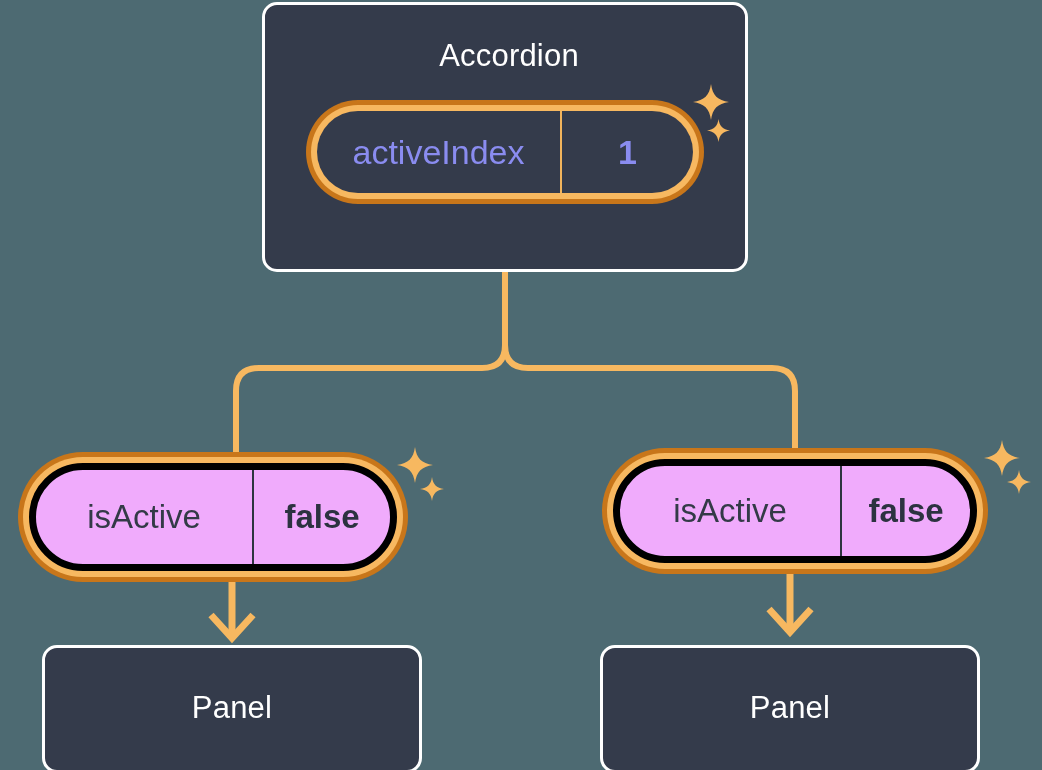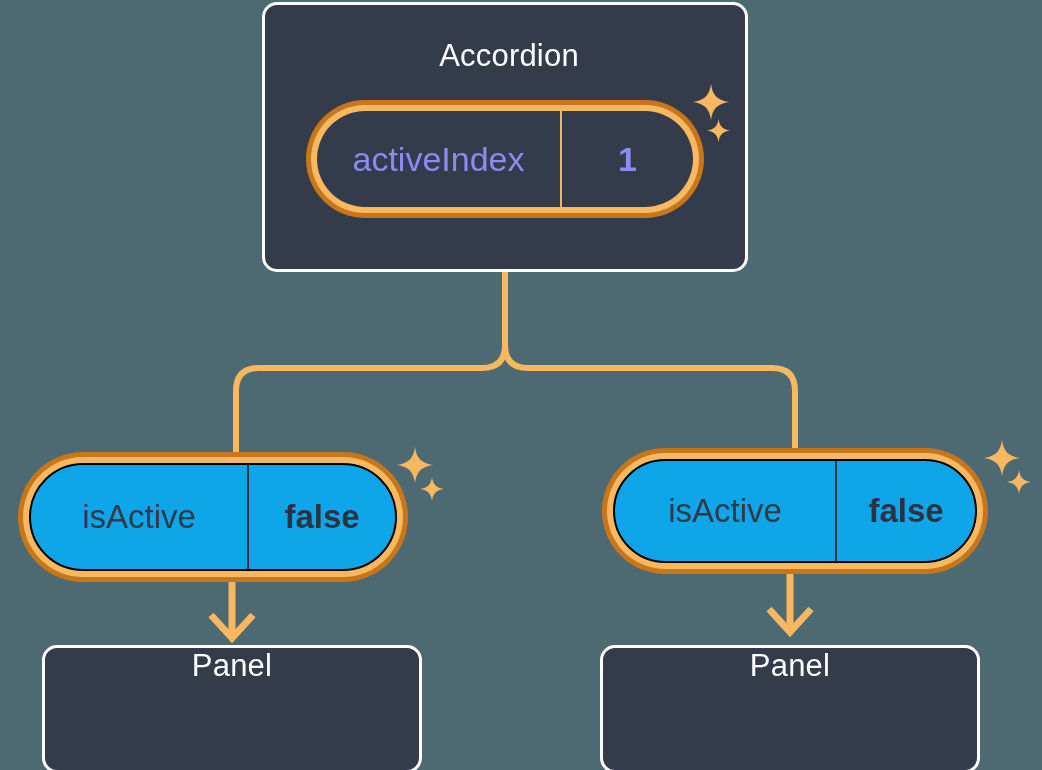--- a/index.html
+++ b/index.html
@@ -61,21 +61,21 @@
     width: 380px;
     height: 128px;
     background: #343b4b;
     border: 3px solid #ffffff;
     border-radius: 15px;
     box-sizing: border-box;
     display: flex;
     align-items: flex-start;
     justify-content: center;
   }
-  .panel-box .comp-title { }
+  .panel-box .comp-title { margin-top: 42px; }
   #panel-left  { left: 42px; }
   #panel-right { left: 600px; }
 
   
   .pill-outer {
     position: absolute;
     background: #c8761a;
     border-radius: 999px;
     padding: 5px;
     box-sizing: border-box;
@@ -101,42 +101,42 @@
     justify-content: center;
     box-sizing: border-box;
     white-space: nowrap;
   }
 
   
   #pill-activeindex {
     left: 306px;
     top: 100px;
     width: 398px;
-    height: 118px;
+    height: 104px;
   }
   #pill-activeindex .pill-inner {
     background: #343b4b;
   }
   #pill-activeindex .pill-key {
     flex: 0 0 245px;
     color: #8a8cf0;
     font-size: 34px;
     border-right: 2px solid #f2b45c;
   }
   #pill-activeindex .pill-val {
     flex: 1 1 auto;
     color: #8a8cf0;
     font-size: 34px;
     font-weight: bold;
   }
 
   
   .pill-purple .pill-inner {
-    background: #0ea5e9;
-    border: 2px solid #000000;
+    background: #f0abfc;
+    border: 7px solid #000000;
   }
   .pill-purple .pill-key {
     color: #333a47;
     font-size: 33px;
   }
   .pill-purple .pill-val {
     color: #2c3240;
     font-size: 33px;
     font-weight: bold;
     text-align: center;

